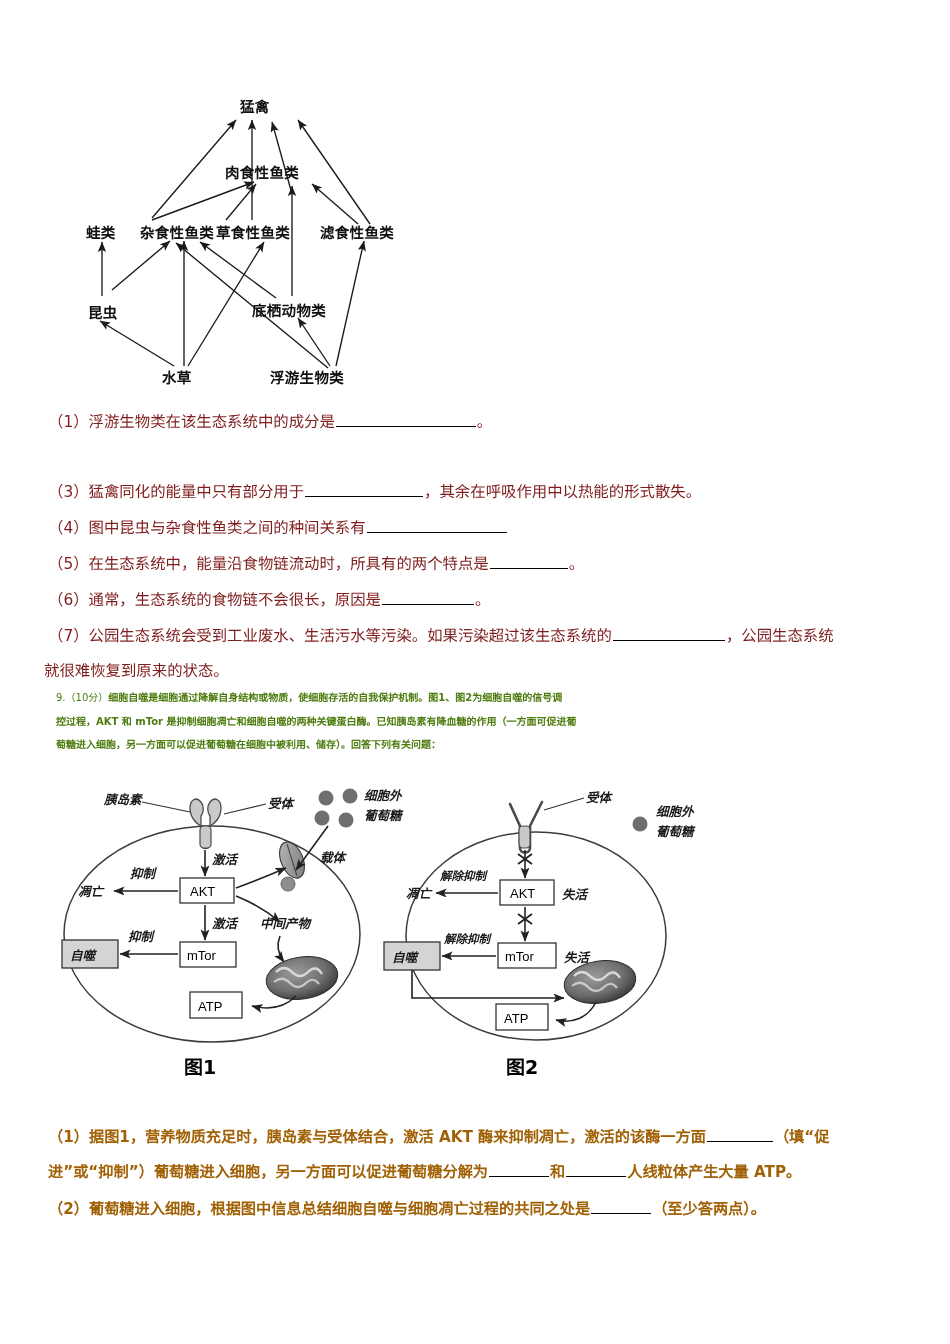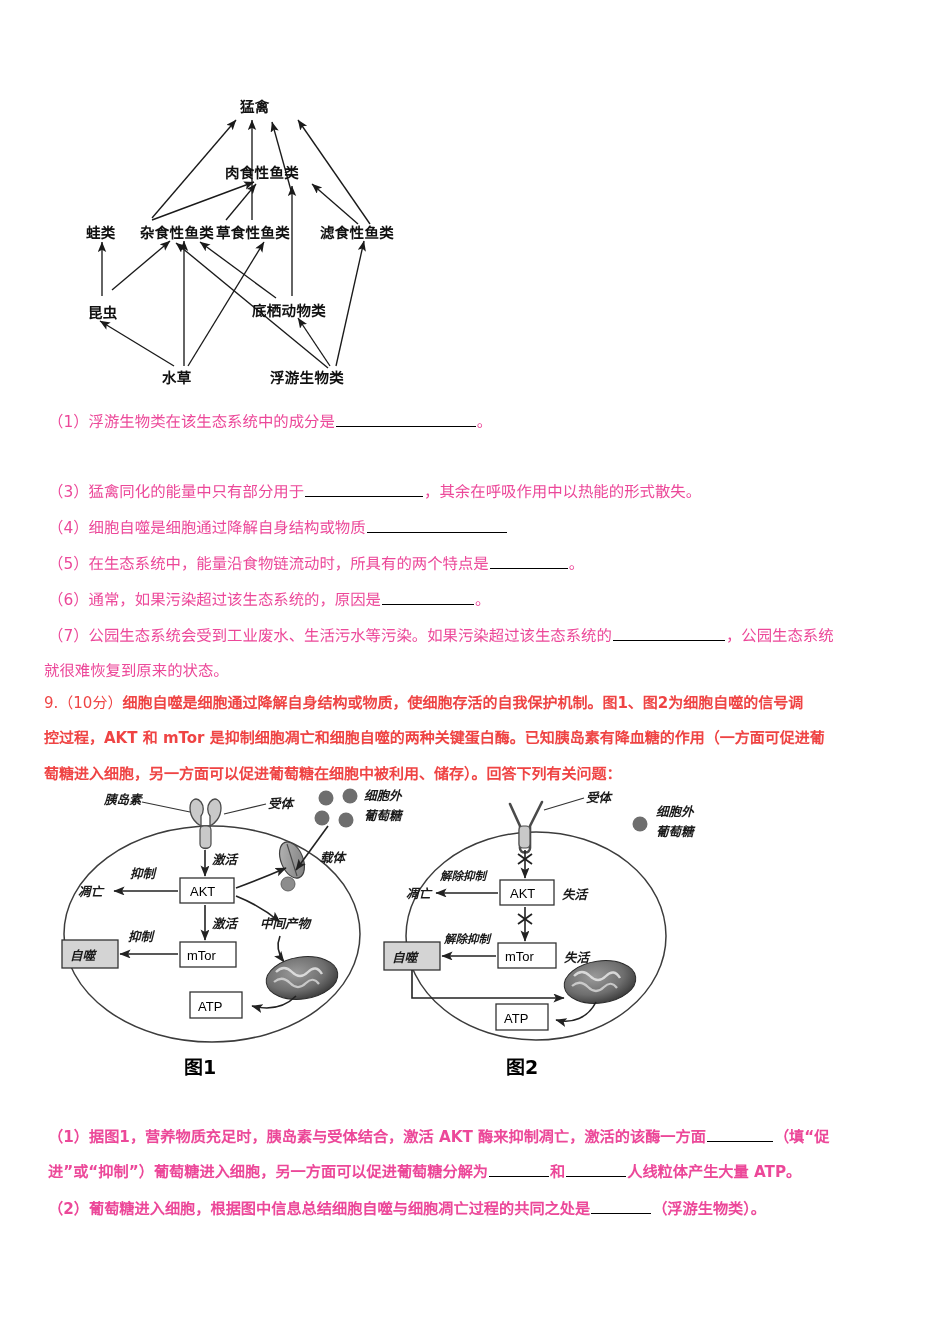--- a/index.html
+++ b/index.html
@@ -41,53 +41,53 @@
   }
 
   
   .qline {
     position: absolute;
     left: 48px;
     font-size: 15.4px;
     line-height: 1.45;
     white-space: nowrap;
     font-family: "DejaVu Sans", sans-serif;
-    color: #ec4899;
+    color: #7f1d1d;
   }
   .blank {
     display: inline-block;
     border-bottom: 1.4px solid #000;
     vertical-align: baseline;
     height: 1.05em;
     margin: 0 1px;
   }
 
   
   .stem {
     position: absolute;
-    left: 44px;
+    left: 56px;
     width: 872px;
     font-family: "DejaVu Sans", sans-serif;
-    font-size: 15px;
+    font-size: 10px;
     font-weight: 700;
     line-height: 2.35;
-    color: #ef4444;
+    color: #4d7c0f;
     text-align: justify;
   }
   .stem .num { font-weight: 400; }
 
   .subq {
     position: absolute;
     left: 48px;
     width: 872px;
     font-family: "DejaVu Sans", sans-serif;
     font-size: 15.2px;
     font-weight: 700;
     line-height: 2.3;
-    color: #ec4899;
+    color: #a16207;
   }
 
   
   #cell-figs {
     position: absolute;
     left: 44px;
     top: 786px;
     width: 700px;
     height: 310px;
   }
@@ -184,29 +184,29 @@
   <div class="qline" style="top:410px">
     <span>（1）</span><span>浮游生物类在该生态系统中的成分是</span><span class="blank" style="width:140px"></span><span>。</span>
   </div>
 
 
   <div class="qline" style="top:480px">
     <span>（3）</span><span>猛禽同化的能量中只有部分用于</span><span class="blank" style="width:118px"></span><span>，其余在呼吸作用中以热能的形式散失。</span>
   </div>
 
   <div class="qline" style="top:516px">
-    <span>（4）</span><span>细胞自噬是细胞通过降解自身结构或物质</span><span class="blank" style="width:140px"></span><span></span>
+    <span>（4）</span><span>图中昆虫与杂食性鱼类之间的种间关系有</span><span class="blank" style="width:140px"></span><span></span>
   </div>
 
   <div class="qline" style="top:552px">
     <span>（5）</span><span>在生态系统中，能量沿食物链流动时，所具有的两个特点是</span><span class="blank" style="width:78px"></span><span>。</span>
   </div>
 
   <div class="qline" style="top:588px">
-    <span>（6）</span><span>通常，如果污染超过该生态系统的，原因是</span><span class="blank" style="width:92px"></span><span>。</span>
+    <span>（6）</span><span>通常，生态系统的食物链不会很长，原因是</span><span class="blank" style="width:92px"></span><span>。</span>
   </div>
 
   <div class="qline" style="top:624px">
     <span>（7）</span><span>公园生态系统会受到工业废水、生活污水等污染。如果污染超过该生态系统的</span><span class="blank" style="width:112px"></span><span>，公园生态系统</span>
   </div>
 
   <div class="qline" style="top:660px; left:44px">就很难恢复到原来的状态。</div>
 
   <div class="stem" style="top:686px">
     <span class="num">9.</span><span class="num">（10分）</span><span>细胞自噬是细胞通过降解自身结构或物质，使细胞存活的自我保护机制。图1、图2为细胞自噬的信号调</span><br>
@@ -367,16 +367,16 @@
       </g>
     </svg>
   </div>
 
   <div class="subq" style="top:1120px">
     <span>（1）</span><span>据图1，营养物质充足时，胰岛素与受体结合，激活 AKT 酶来抑制凋亡，激活的该酶一方面</span><span class="blank" style="width:66px"></span><span>（填“促</span><br>
     <span>进”或“抑制”）葡萄糖进入细胞，另一方面可以促进葡萄糖分解为</span><span class="blank" style="width:60px"></span><span>和</span><span class="blank" style="width:60px"></span><span>人线粒体产生大量 ATP。</span>
   </div>
 
   <div class="subq" style="top:1192px">
-    <span>（2）</span><span>葡萄糖进入细胞，根据图中信息总结细胞自噬与细胞凋亡过程的共同之处是</span><span class="blank" style="width:60px"></span><span>（浮游生物类）。</span>
+    <span>（2）</span><span>葡萄糖进入细胞，根据图中信息总结细胞自噬与细胞凋亡过程的共同之处是</span><span class="blank" style="width:60px"></span><span>（至少答两点）。</span>
   </div>
 
 </div>
 
 </body></html>

